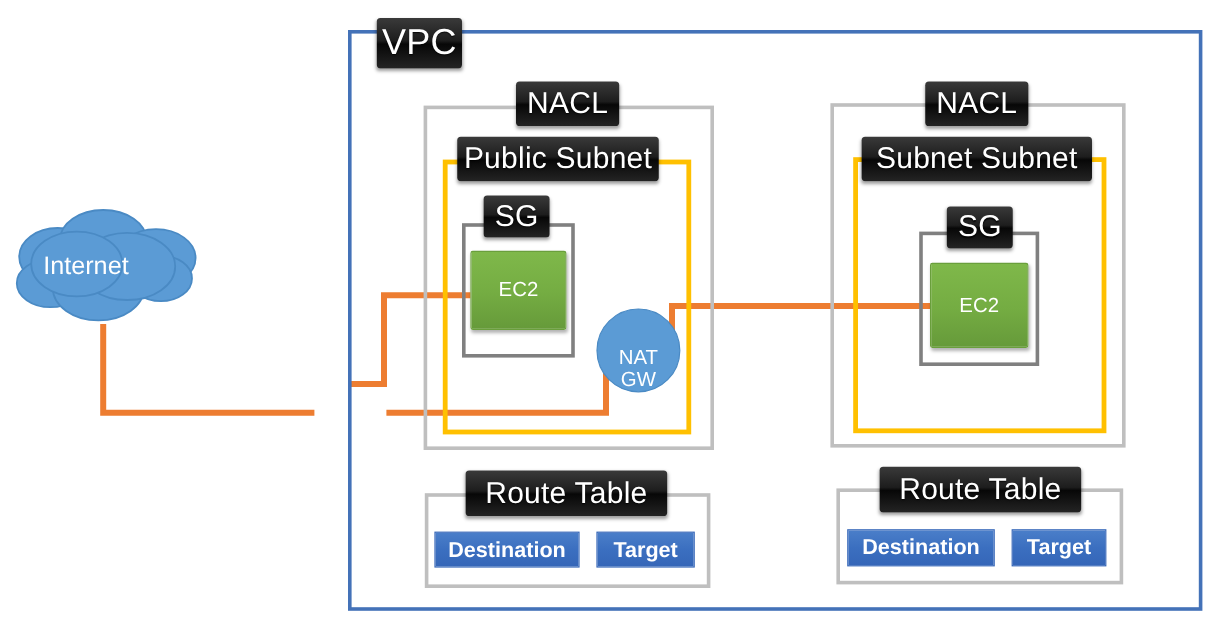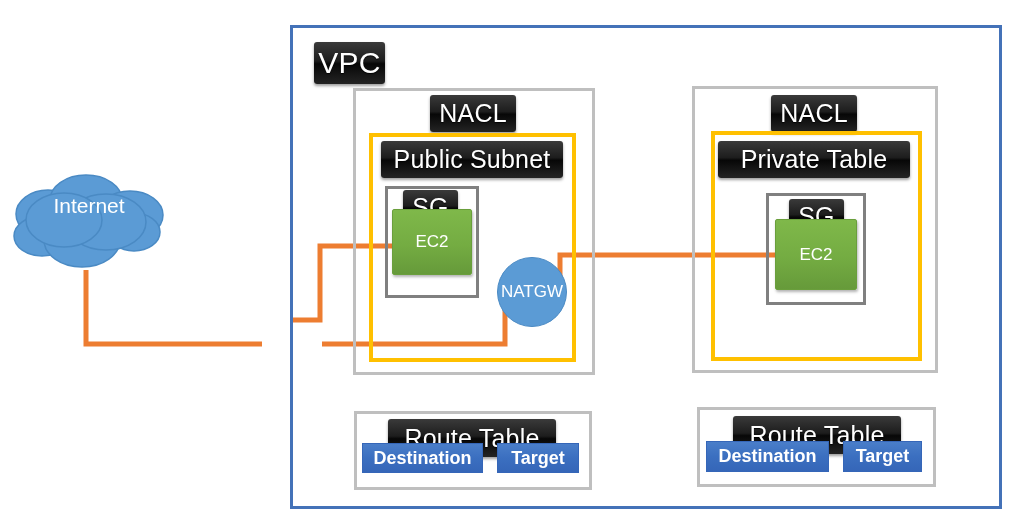--- a/index.html
+++ b/index.html
@@ -32,21 +32,20 @@
     align-items:center;
     justify-content:center;
     color:#ffffff;
     background:linear-gradient(to bottom,#3a3a3a 0%,#1d1d1d 45%,#070707 52%,#242424 100%);
     border-radius:3px;
     box-shadow:0 2px 3px rgba(0,0,0,.38);
     white-space:nowrap;
     line-height:1;
     letter-spacing:.2px;
     text-shadow:0 1px 1px rgba(0,0,0,.8);
-    margin-top:27px;
   }
 
   
   .ec2{
     position:absolute;
     box-sizing:border-box;
     display:flex;
     align-items:center;
     justify-content:center;
     background:linear-gradient(to bottom,#7fb84a 0%,#74ac42 55%,#669a3a 100%);
@@ -58,23 +57,23 @@
 
   
   .circle{
     position:absolute;
     box-sizing:border-box;
     border-radius:50%;
     background:#5b9bd5;
     border:1px solid #4a8ac4;
     color:#ffffff;
     display:flex;
-    flex-direction:row;
+    flex-direction:column;
     align-items:center;
-    justify-content:center;
+    justify-content:flex-end;
     line-height:1.12;
     text-align:center;
   }
 
   
   .chip{
     position:absolute;
     box-sizing:border-box;
     display:flex;
     align-items:center;
@@ -120,46 +119,46 @@
         <ellipse cx="80" cy="30" rx="36" ry="25"></ellipse>
         <ellipse cx="124" cy="45" rx="33" ry="24"></ellipse>
         <ellipse cx="128" cy="62" rx="26" ry="19"></ellipse>
         <ellipse cx="36" cy="66" rx="28" ry="20"></ellipse>
         <ellipse cx="76" cy="70" rx="38" ry="27"></ellipse>
         <ellipse cx="100" cy="52" rx="40" ry="28"></ellipse>
         <ellipse cx="58" cy="50" rx="38" ry="27"></ellipse>
       </g>
     </svg>
   </div>
-  <div class="cloud-label" style="left:36px;top:194px;width:106px;text-align:center;font-size:21px;">Internet</div>
+  <div class="cloud-label" style="left:36px;top:210px;width:106px;font-size:21px;">Internet</div>
 
 
   <div class="box nacl-box" style="left:353px;top:88px;width:242px;height:287px;"></div>
   <div class="tag" style="left:430px;top:68px;width:86px;height:37px;font-size:25px;">NACL</div>
 
   <div class="box subnet-box" style="left:369px;top:133px;width:207px;height:229px;"></div>
-  <div class="tag" style="left:381px;top:114px;width:182px;height:37px;font-size:25px;">Public Subnet</div>
+  <div class="tag" style="left:381px;top:114px;width:168px;height:37px;font-size:25px;">Public Subnet</div>
 
   <div class="box sg-box" style="left:385px;top:186px;width:94px;height:112px;"></div>
   <div class="tag" style="left:403px;top:163px;width:55px;height:35px;font-size:25px;">SG</div>
 
   <div class="ec2" style="left:392px;top:209px;width:80px;height:66px;font-size:17px;">
     <span>EC2</span>
   </div>
 
   <div class="circle" style="left:497px;top:257px;width:70px;height:70px;font-size:17px;">
     <span>NAT</span>
     <span>GW</span>
   </div>
 
   <div class="box nacl-box" style="left:692px;top:86px;width:246px;height:287px;"></div>
   <div class="tag" style="left:771px;top:68px;width:86px;height:37px;font-size:25px;">NACL</div>
 
   <div class="box subnet-box" style="left:711px;top:131px;width:211px;height:230px;"></div>
-  <div class="tag" style="left:718px;top:114px;width:192px;height:37px;font-size:25px;">Private Table</div>
+  <div class="tag" style="left:718px;top:114px;width:192px;height:37px;font-size:25px;">Subnet Subnet</div>
 
   <div class="box sg-box" style="left:766px;top:193px;width:100px;height:112px;"></div>
   <div class="tag" style="left:789px;top:172px;width:55px;height:35px;font-size:25px;">SG</div>
 
   <div class="ec2" style="left:775px;top:219px;width:82px;height:71px;font-size:17px;">
     <span>EC2</span>
   </div>
 
   <div class="box rt-box" style="left:354px;top:411px;width:238px;height:79px;"></div>
   <div class="tag" style="left:388px;top:392px;width:168px;height:38px;font-size:25px;">Route Table</div>

